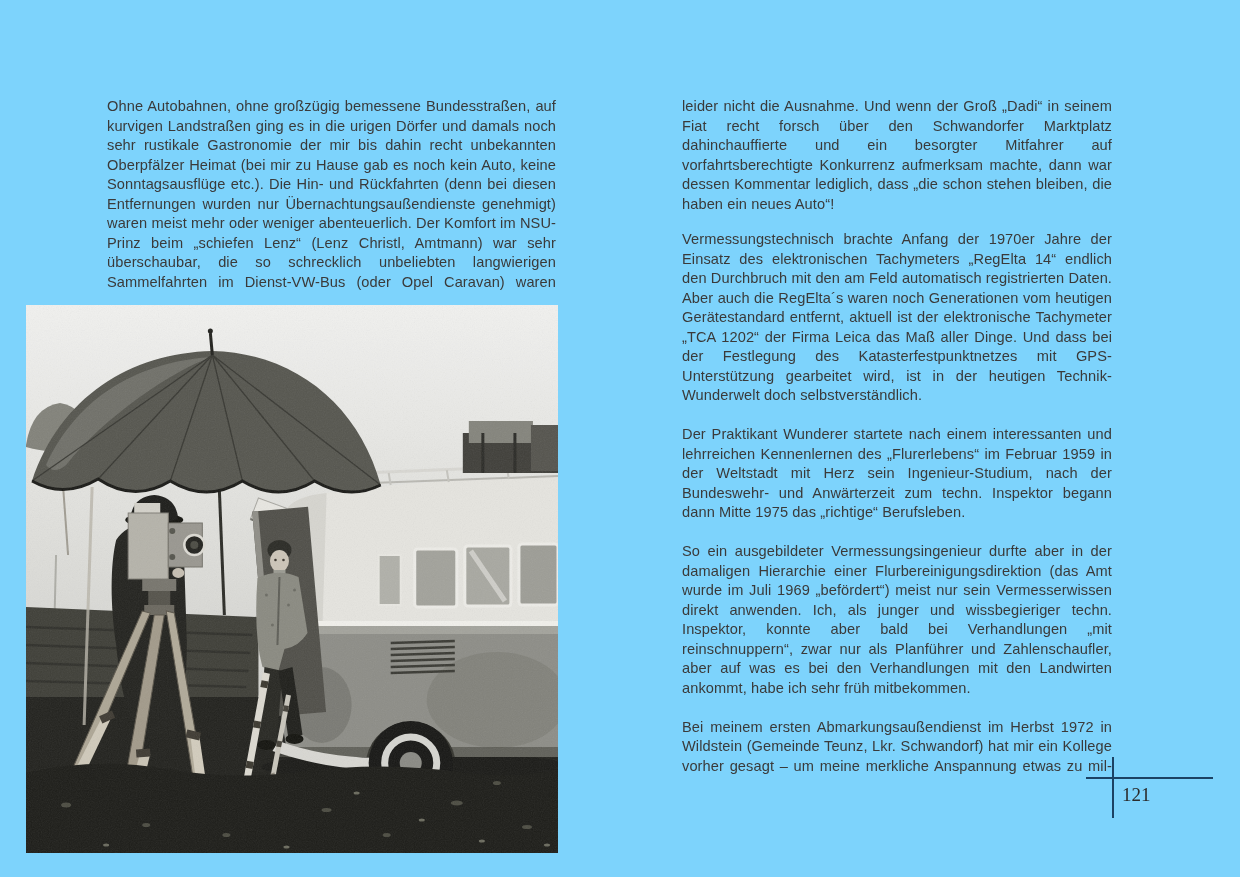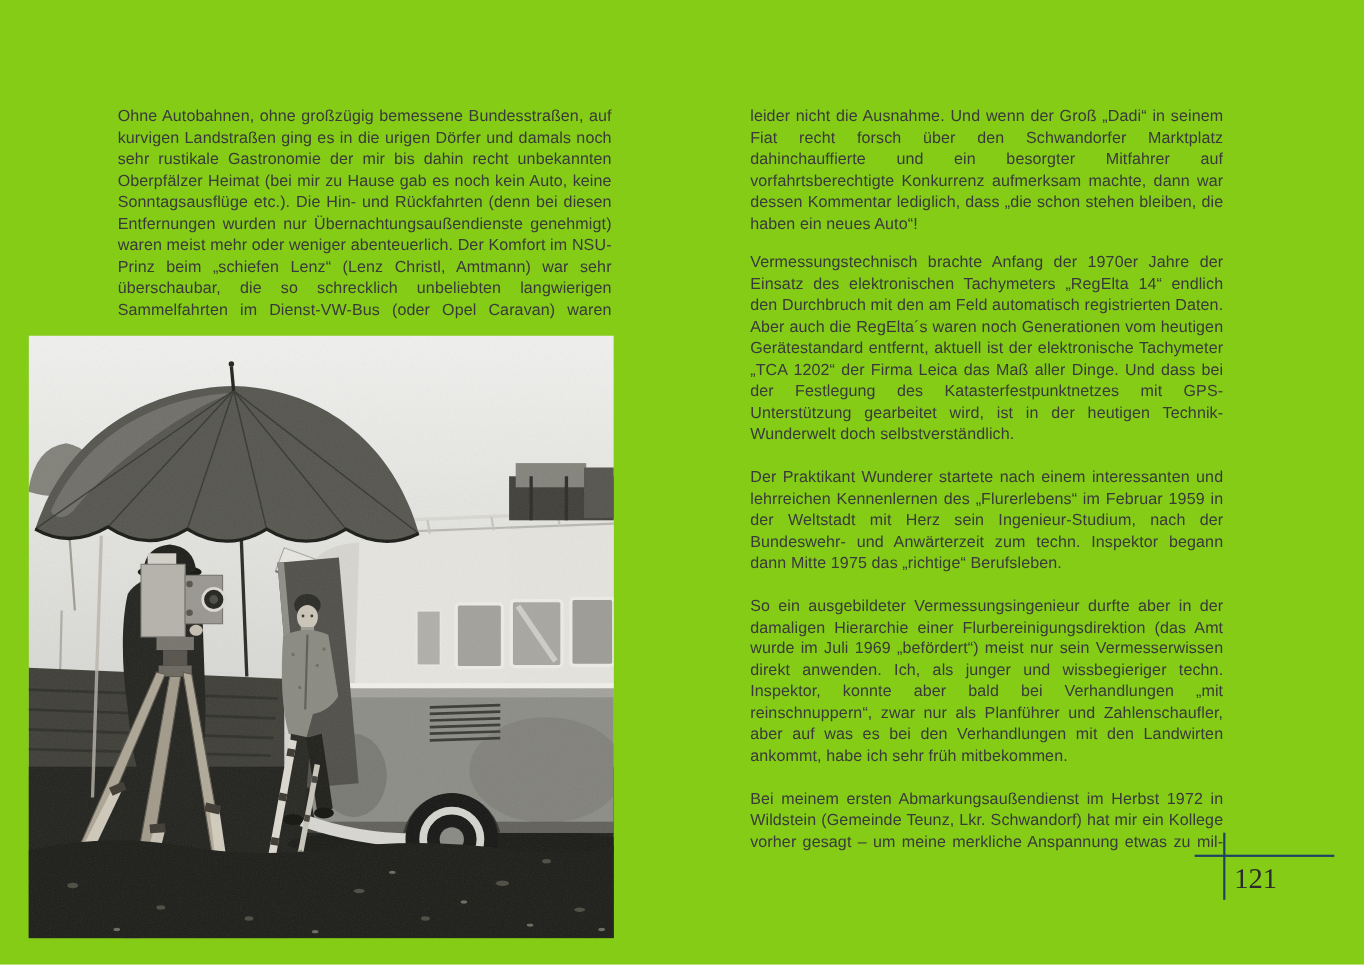--- a/index.html
+++ b/index.html
@@ -1,30 +1,30 @@
 <!DOCTYPE html>
 <html><head>
 <meta charset="utf-8">
 <style>
   html,body{margin:0;padding:0;background:#ffffff;}
-  .page{position:relative;width:1240px;height:877px;background:#84cc16;overflow:hidden;
+  .page{position:relative;width:1240px;height:877px;background:#7dd3fc;overflow:hidden;
         font-family:"Liberation Sans", sans-serif;}
   .col{position:absolute;top:97px;font-size:14.6px;line-height:19.5px;color:#3a3a3a;
        text-align:justify;letter-spacing:0.1px;}
   .col-left{left:107px;width:449px;}
   .col-right{left:682px;width:430px;}
   .col p{margin:0 0 19.5px 0;}
   .col p.flow{margin-bottom:16px;}
   .col p.cont{text-align-last:justify;}
   figure.photo{position:absolute;left:26px;top:305px;width:532px;height:548px;margin:0;}
   figure.photo svg{display:block;width:100%;height:100%;}
   .crop-vline{position:absolute;left:1112px;top:757px;width:2px;height:61px;background:#1c4264;}
   .crop-hline{position:absolute;left:1086px;top:777px;width:127px;height:2px;background:#1c4264;}
   .page-number{position:absolute;left:1122px;top:784px;font-family:"Liberation Serif", serif;
-               font-size:26px;color:#2b2b2b;}
+               font-size:19px;color:#2b2b2b;}
 </style>
 </head>
 <body>
 
 <div class="page">
 
   <div class="col col-left">
     <p class="cont">Ohne Autobahnen, ohne großzügig bemessene Bundesstraßen, auf kurvigen Landstraßen ging es in die urigen Dörfer und damals noch sehr rustikale Gastronomie der mir bis dahin recht unbekannten Oberpfälzer Heimat (bei mir zu Hause gab es noch kein Auto, keine Sonntagsausflüge etc.). Die Hin- und Rückfahrten (denn bei diesen Entfernungen wurden nur Übernachtungsaußendienste genehmigt) waren meist mehr oder weniger abenteuerlich. Der Komfort im NSU-Prinz beim „schiefen Lenz“ (Lenz Christl, Amtmann) war sehr überschaubar, die so schrecklich unbeliebten langwierigen Sammelfahrten im Dienst-VW-Bus (oder Opel Caravan) waren</p>
   </div>
 

